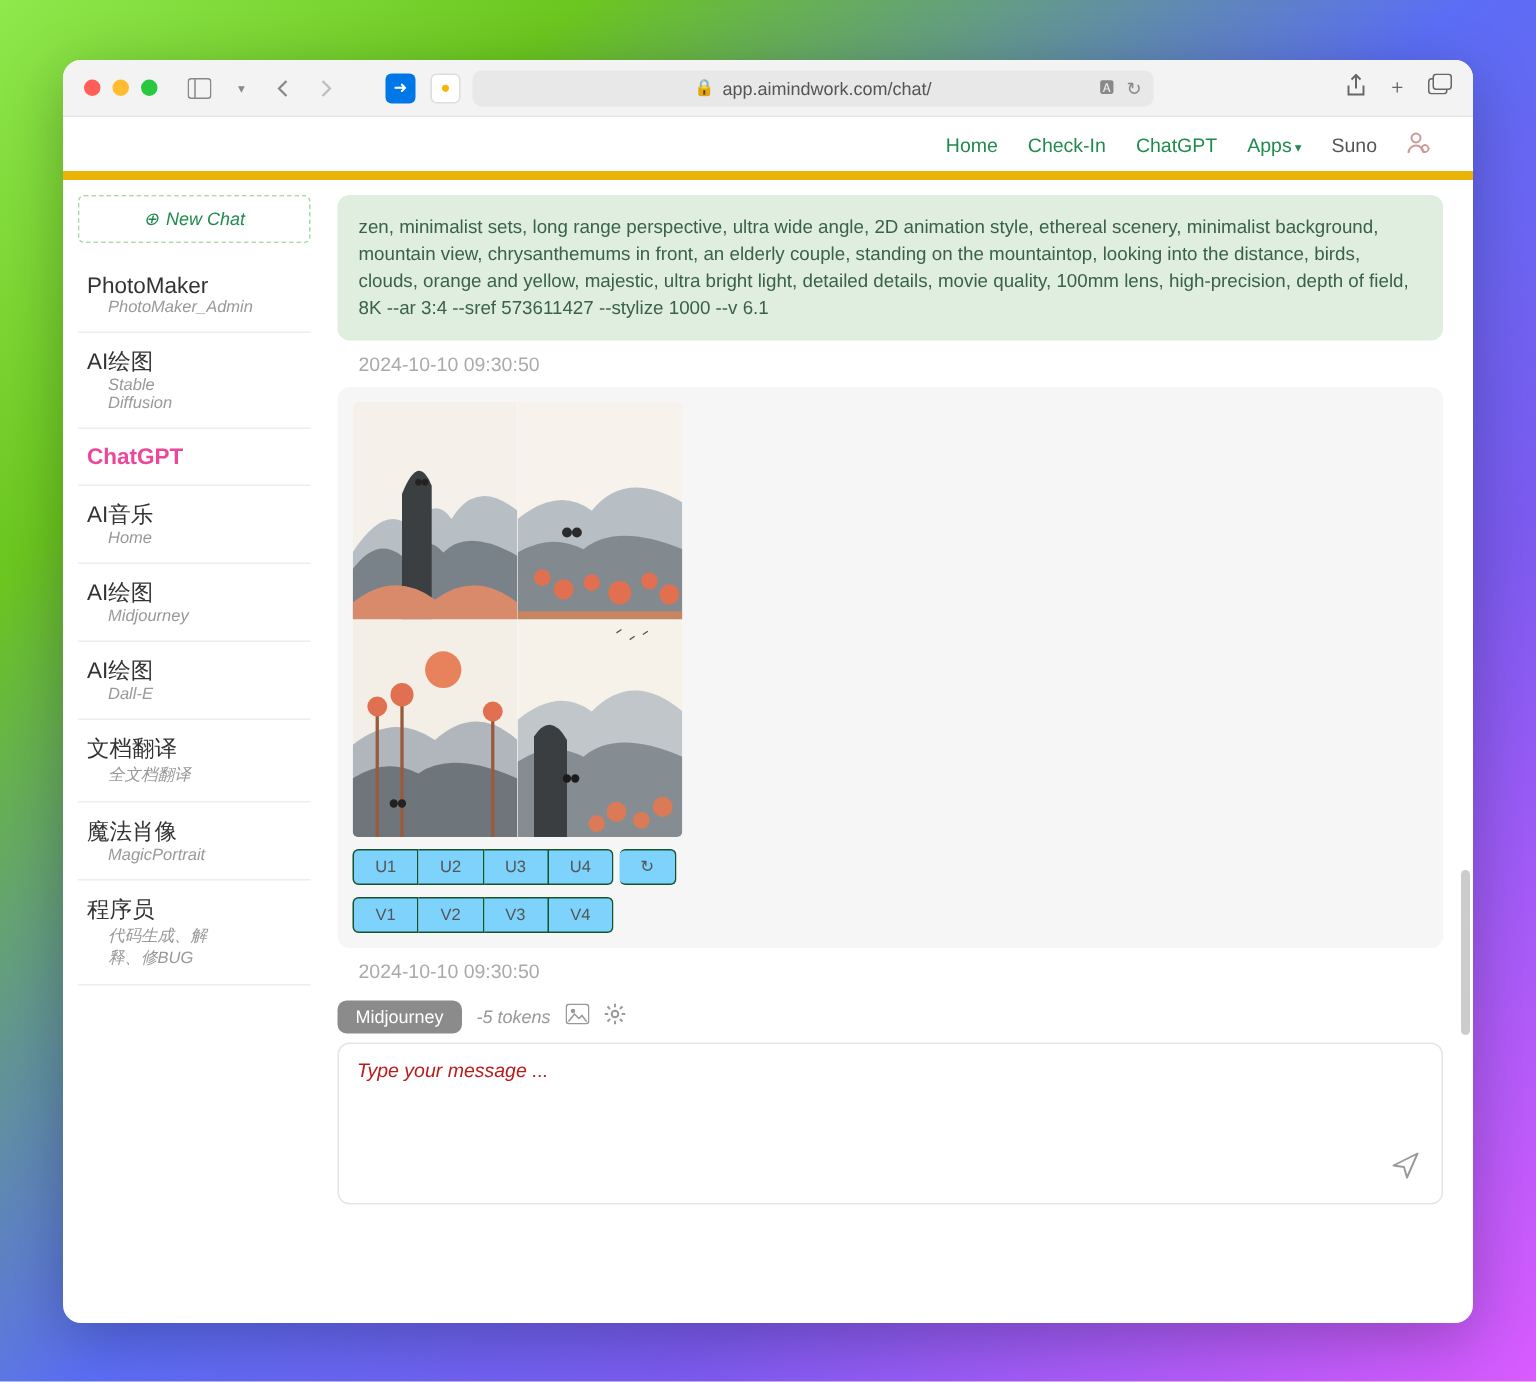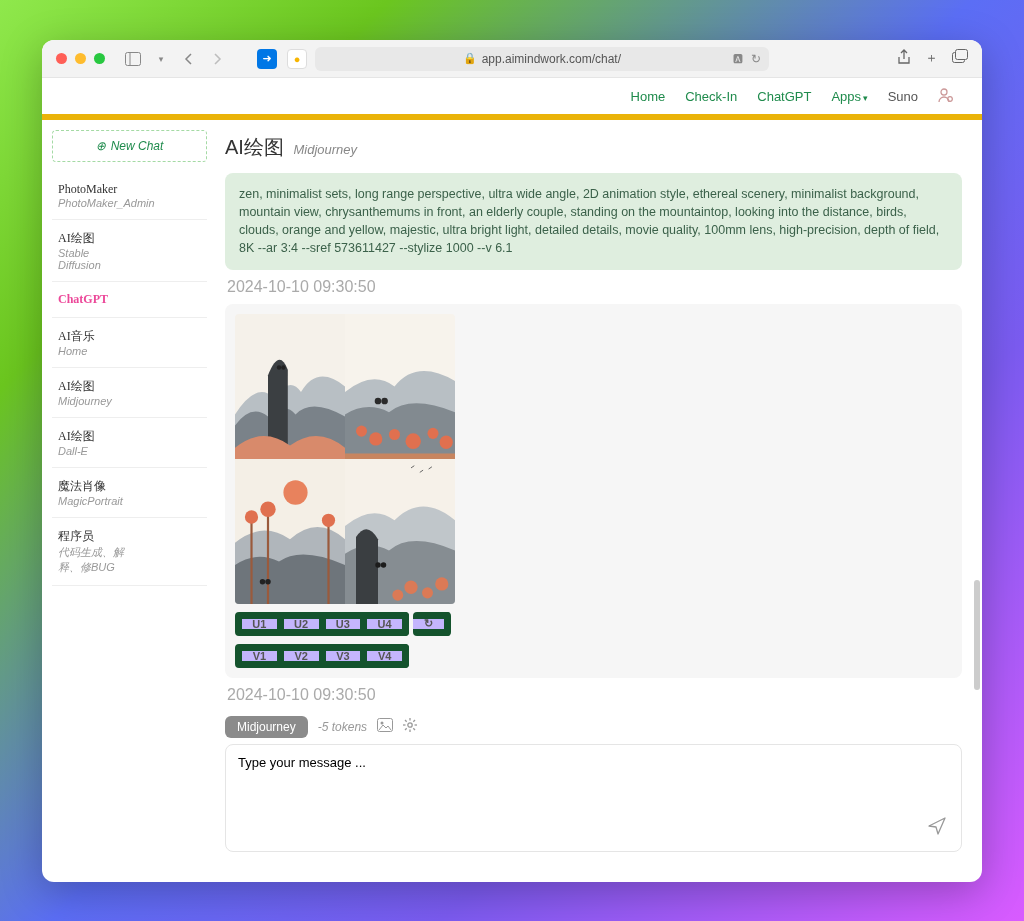--- a/index.html
+++ b/index.html
@@ -94,68 +94,67 @@
     margin-bottom: 10px;
     font-size:12px;
     font-style:italic;
     display:flex;align-items:center;justify-content:center;gap:5px;
   }
   .side-item{
     padding: 10px 6px;
     border-bottom:1px solid #eee;
     cursor:pointer;
   }
-  .side-item .t{ font-size:12px; color:#333;font-family:Liberation Serif, serif; }
+  .side-item .t{ font-size:15px; color:#333; }
   .side-item .t.active{ color:#ec4899; font-weight:600; }
-  .side-item .s{ font-size:11px; color:#999; font-style:italic; }
+  .side-item .s{ font-size:11px; color:#999; font-style:italic;margin-left:14px; }
 
   .content {
     flex:1;
     padding: 10px 20px 14px 8px;
     overflow-y:auto;
     position:relative;
   }
   .page-title { font-size:20px; font-weight:500; color:#333; margin:4px 0 12px; }
   .page-title .sub{ font-size:13px; color:#888; font-style:italic; font-weight:400; margin-left:4px;}
   .prompt-bubble{
     background:#dfeedf;
     color:#3b614a;
     border-radius:8px;
     padding: 12px 14px;
     font-size:12.5px;
     line-height:1.45;
   }
-  .ts { font-size:16px; color:#aaa; margin:8px 2px; }
+  .ts { font-size:13px; color:#aaa; margin:8px 14px; }
   .reply-card{
     background:#f6f6f6;
     border-radius:8px;
     padding: 10px;
   }
   .quad {
     width:220px; height:290px;
     display:grid;
     grid-template-columns:1fr 1fr;
     grid-template-rows:1fr 1fr;
     gap:0;
     border-radius:4px;
     overflow:hidden;
   }
   .pane{ position:relative; overflow:hidden; }
   .pane svg{ width:100%; height:100%; display:block; }
   .btnrow{ display:flex; gap:0; margin-top:8px; width:216px; }
   .uv {
     flex:1;
-    border:7px solid #14532d;
-    background:#c4b5fd;
+    border:1px solid #14532d;
+    background:#7dd3fc;
     font-size:11px;
     color:#555;
     height:24px;
     display:flex;align-items:center;justify-content:center;
     cursor:pointer;
-    font-weight:bold;
   }
   .uv.first{border-radius:4px 0 0 4px;}
   .uv.last{border-radius:0 4px 4px 0;}
   .uv.sep{ margin-left:4px; border-radius:4px; width:38px; flex:none;}
   .uv + .uv { border-left:none; }
 
   .input-area{ margin-top:12px; }
   .meta { display:flex; align-items:center; gap:10px; font-size:12px; margin-bottom:6px;}
   .chip { background:#8b8b8b; color:#fff; padding:4px 12px; border-radius:6px; font-size:12px;}
   .tok { color:#999; font-style:italic;}
@@ -163,21 +162,21 @@
   .textbox{
     border:1px solid #e5e5e5;
     border-radius:8px;
     min-height:108px;
     padding:10px 12px;
     font-size:13px;
     color:#333;
     position:relative;
     background:#fff;
   }
-  .textbox .ph{ color:#000000; }
+  .textbox .ph{ color:#b91c1c;font-style:italic; }
   .send { position:absolute; right:14px; bottom:12px; color:#999; }
   .scrollind{
     position:absolute; right:2px; top:460px; width:6px; height:110px;
     background:#ccc; border-radius:3px;
   }
 </style>
 </head>
 <body>
 
 <div class="window">
@@ -279,34 +278,34 @@
       </div>
       <div class="side-item">
         <div class="t">AI绘图</div>
         <div class="s">Midjourney</div>
       </div>
       <div class="side-item">
         <div class="t">AI绘图</div>
         <div class="s">Dall-E</div>
       </div>
       <div class="side-item">
+        <div class="t">文档翻译</div>
+        <div class="s">全文档翻译</div>
+      </div>
+      <div class="side-item">
         <div class="t">魔法肖像</div>
         <div class="s">MagicPortrait</div>
       </div>
       <div class="side-item">
         <div class="t">程序员</div>
         <div class="s" style="width:70px;">代码生成、解释、修BUG</div>
       </div>
     </div>
 
     <div class="content">
-      <div class="page-title">
-        <span>AI绘图</span>
-        <span class="sub">Midjourney</span>
-      </div>
 
       <div class="prompt-bubble">zen, minimalist sets, long range perspective, ultra wide angle, 2D animation style, ethereal scenery, minimalist background, mountain view, chrysanthemums in front, an elderly couple, standing on the mountaintop, looking into the distance, birds, clouds, orange and yellow, majestic, ultra bright light, detailed details, movie quality, 100mm lens, high-precision, depth of field, 8K --ar 3:4 --sref 573611427 --stylize 1000 --v 6.1</div>
       <div class="ts">2024-10-10 09:30:50</div>
 
       <div class="reply-card">
         <div class="quad">
           <div class="pane">
             <svg viewBox="0 0 100 130" preserveAspectRatio="none">
               <rect width="100" height="130" fill="#f5f1ea"></rect>
               <path d="M0 90 Q20 60 35 75 Q50 55 60 70 Q75 45 100 65 L100 130 L0 130 Z" fill="#b8bfc4"></path>

